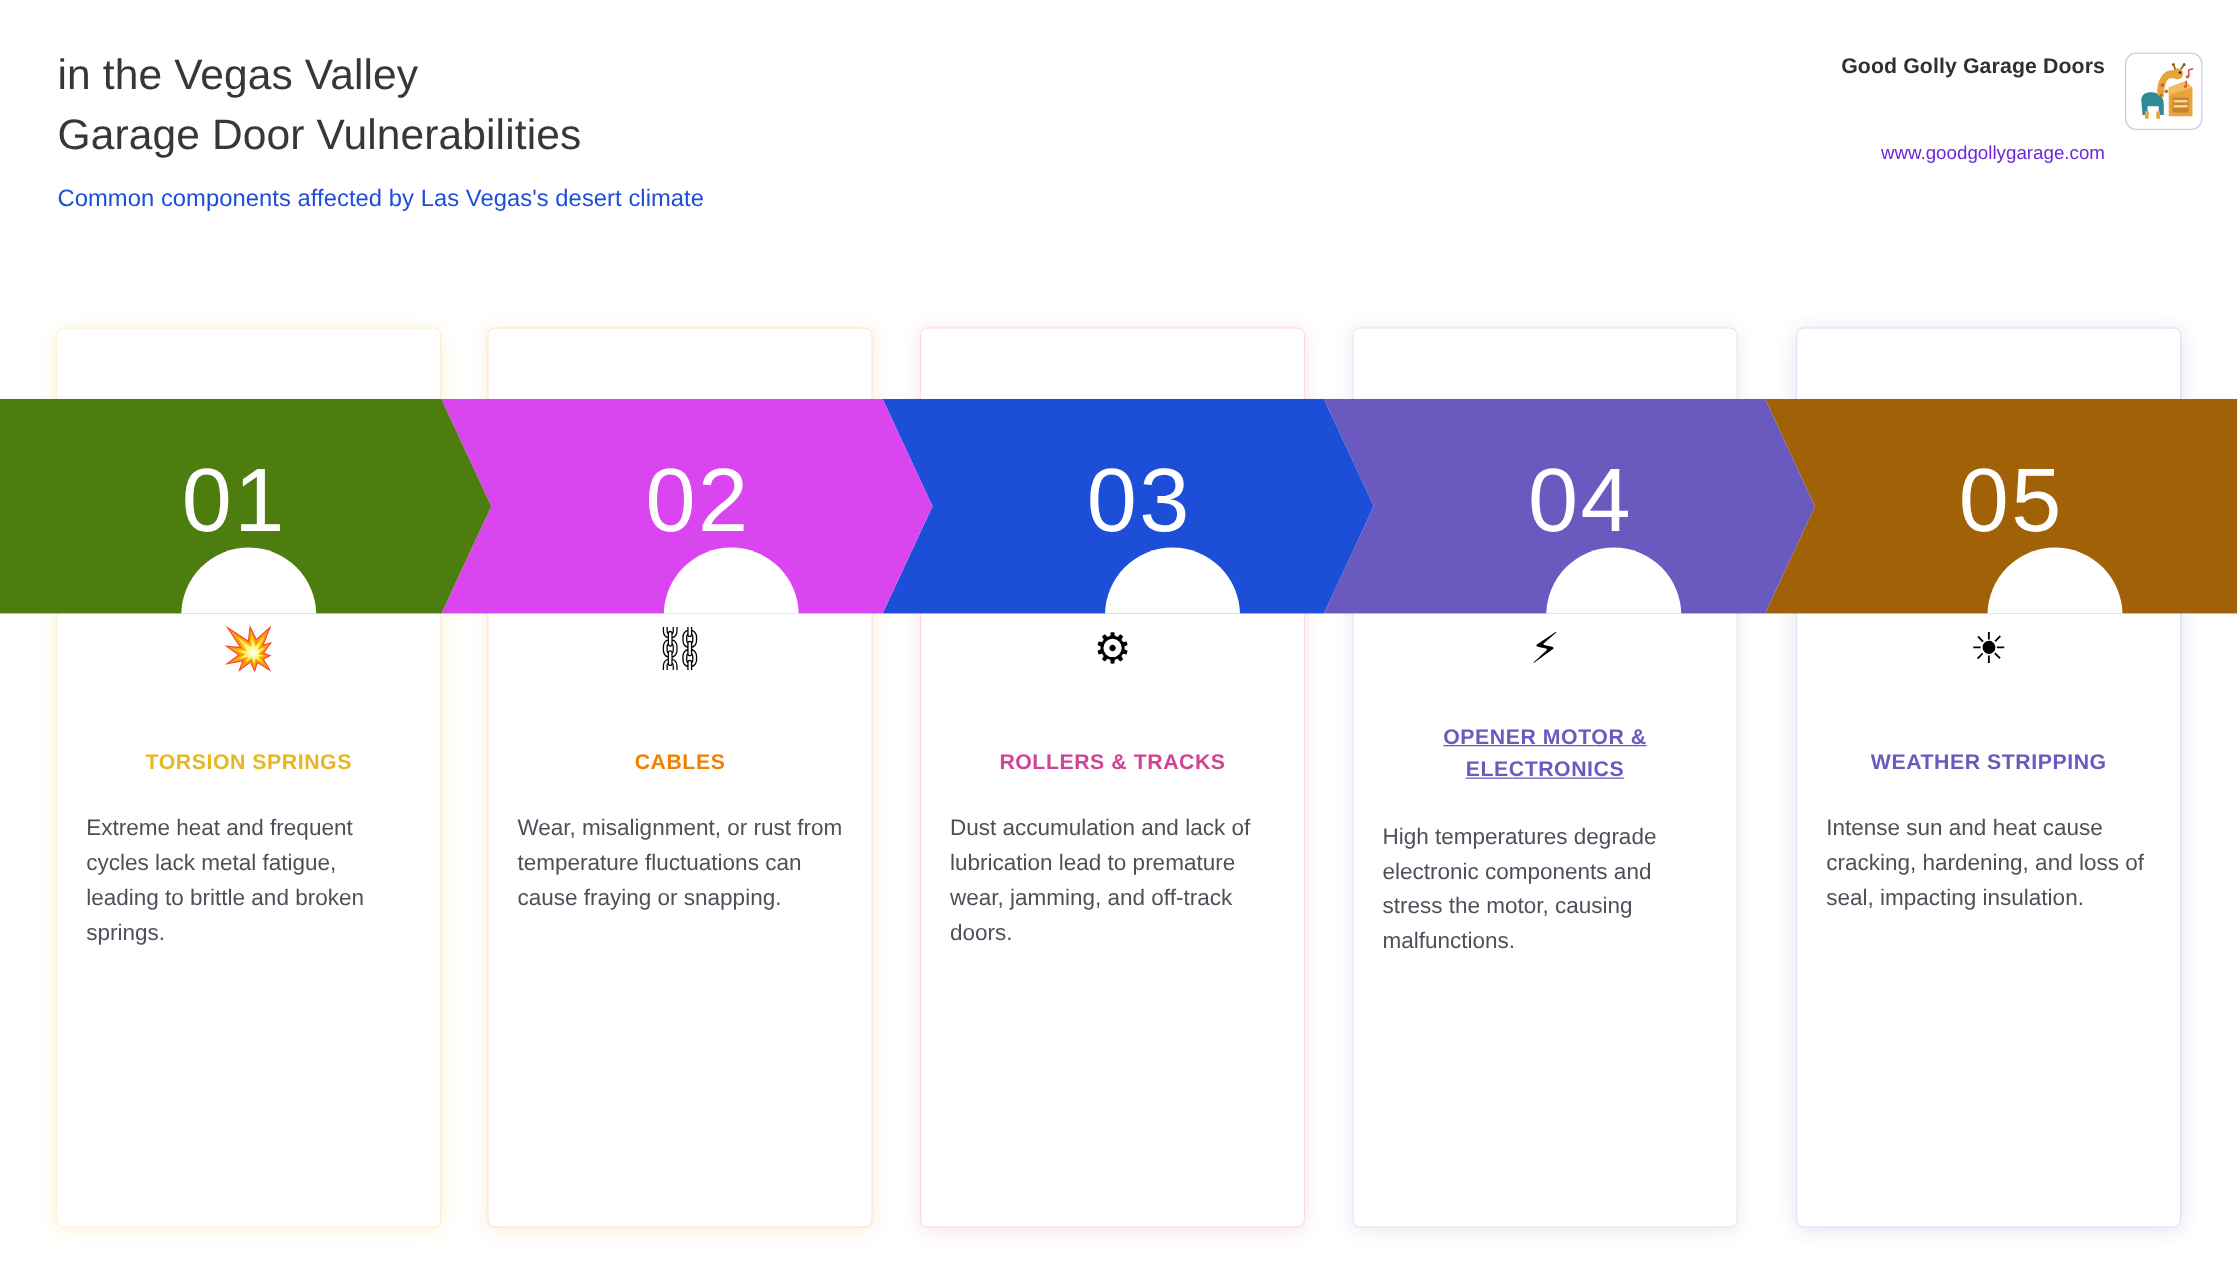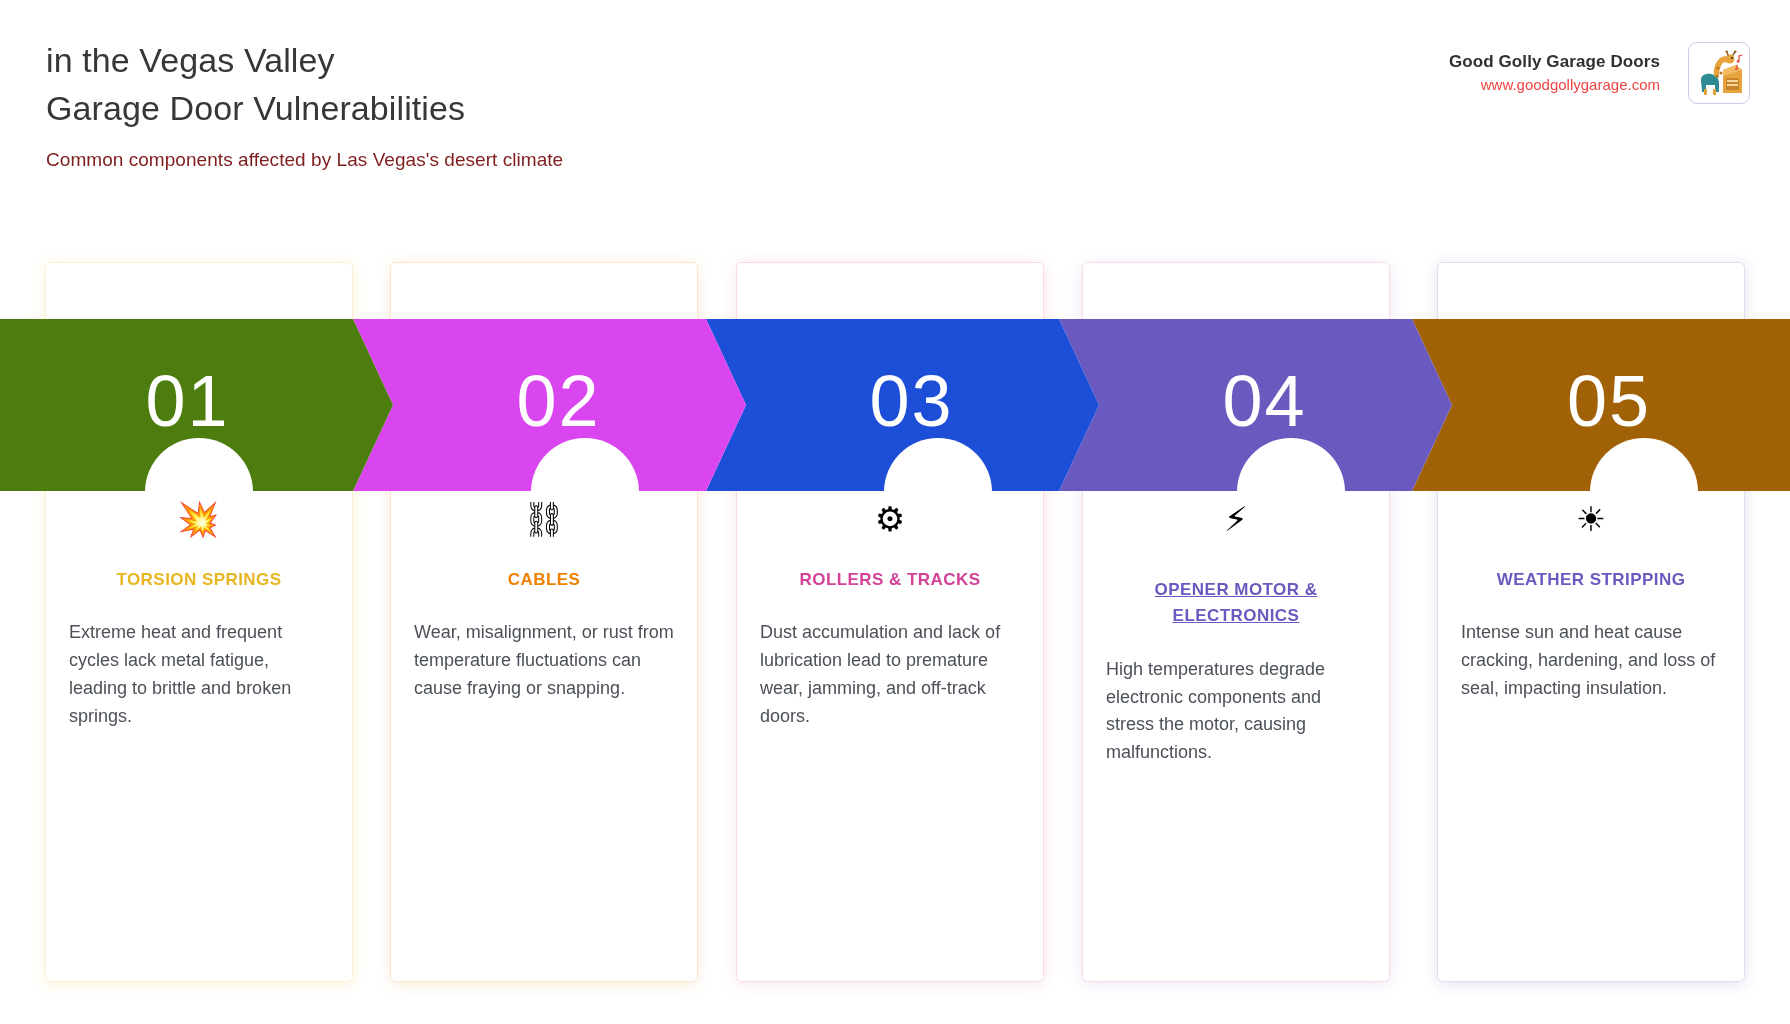--- a/index.html
+++ b/index.html
@@ -40,51 +40,52 @@
     color: #373737;
     line-height: 1.42;
     letter-spacing: 0.1px;
     white-space: nowrap;
   }
 
   .subtitle {
     margin-top: 16px;
     font-size: 19px;
     font-weight: 400;
-    color: #7f1d1d;
+    color: #1d4ed8;
     letter-spacing: 0.05px;
     white-space: nowrap;
   }
 
   .brand {
     position: absolute;
-    right: 40px;
+    right: 28px;
     top: 42px;
     display: flex;
-    align-items: center;
-    gap: 28px;
+    align-items: flex-start;
+    gap: 16px;
   }
 
   .brand-text { text-align: right; }
 
   .brand-name {
     font-size: 17px;
     font-weight: bold;
     color: #303030;
     letter-spacing: 0.1px;
     line-height: 1.35;
     white-space: nowrap;
   }
 
   .brand-url {
     font-size: 15px;
     font-weight: 400;
-    color: #ef4444;
+    color: #6d28d9;
     line-height: 1.45;
     white-space: nowrap;
+    margin-top: 47px;
   }
 
   .brand-logo {
     width: 62px;
     height: 62px;
     border: 1px solid #cfc9e6;
     border-radius: 9px;
     background: #ffffff;
     display: flex;
     align-items: center;
@@ -137,21 +138,21 @@
   .card-icon {
     height: 44px;
     line-height: 44px;
     text-align: center;
     font-size: 34px;
     font-family: "DejaVu Sans", sans-serif;
     user-select: none;
   }
 
   .card-title {
-    margin-top: 26px;
+    margin-top: 56px;
     text-align: center;
     font-size: 17px;
     font-weight: bold;
     letter-spacing: 0.45px;
     line-height: 1.55;
     text-transform: uppercase;
   }
   .card.c4 .card-title { margin-top: 36px; text-decoration: underline; }
 
   .card-desc {

